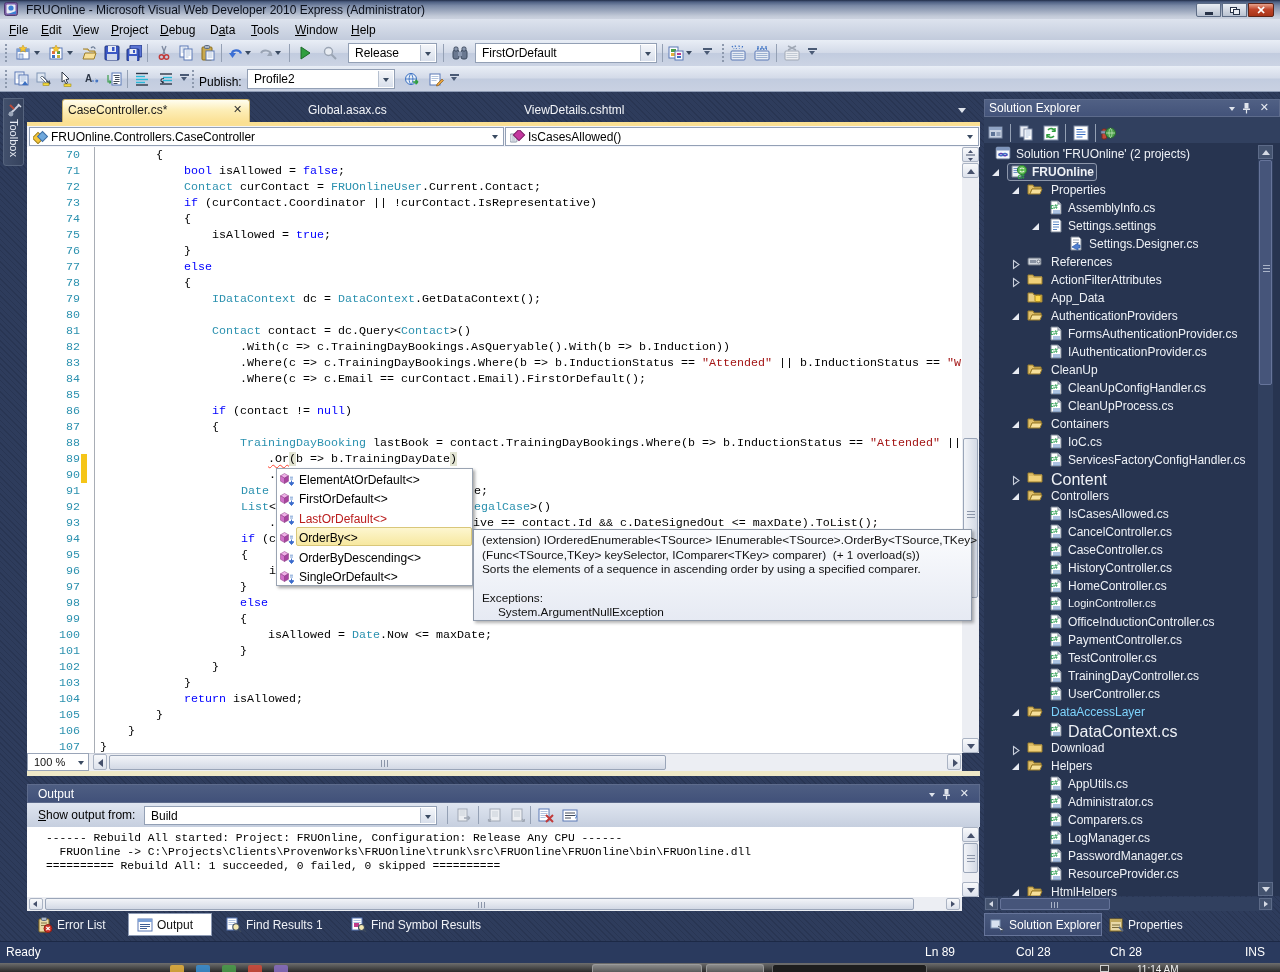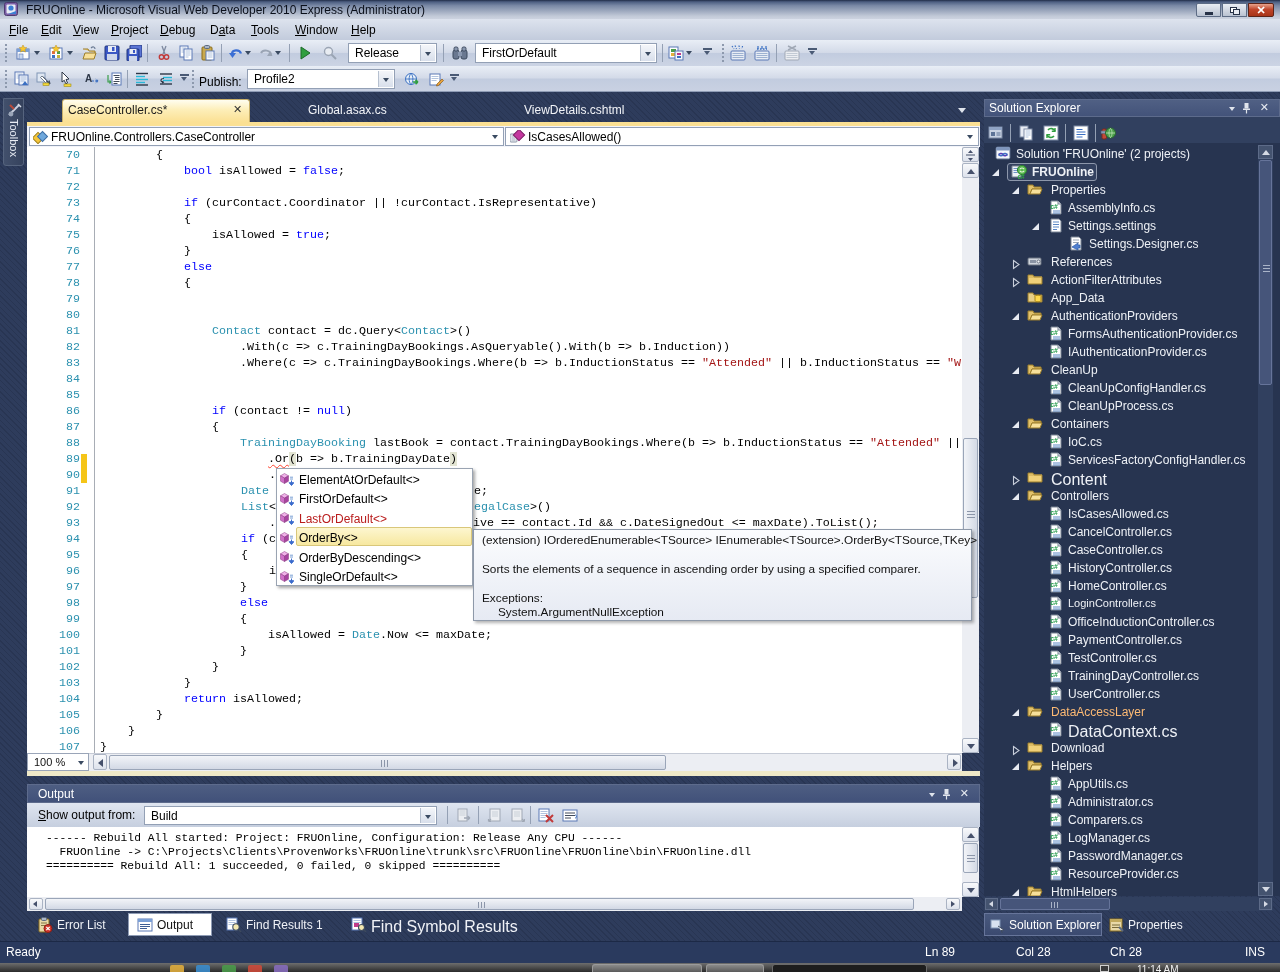--- a/index.html
+++ b/index.html
@@ -318,29 +318,32 @@
 <div class="gn" style="top:480px">100</div>
 <div class="gn" style="top:496px">101</div>
 <div class="gn" style="top:512px">102</div>
 <div class="gn" style="top:528px">103</div>
 <div class="gn" style="top:544px">104</div>
 <div class="gn" style="top:560px">105</div>
 <div class="gn" style="top:576px">106</div>
 <div class="gn" style="top:592px">107</div>
 <div class="cl" style="top:0px"><span style="color:#000000;">        {</span></div>
 <div class="cl" style="top:16px"><span style="color:#000000;">            </span><span style="color:#0000ff;">bool</span><span style="color:#000000;"> isAllowed = </span><span style="color:#0000ff;">false</span><span style="color:#000000;">;</span></div>
+<div class="cl" style="top:32px"><span style="color:#000000;">            </span><span style="color:#2b91af;">Contact</span><span style="color:#000000;"> curContact = </span><span style="color:#2b91af;">FRUOnlineUser</span><span style="color:#000000;">.Current.Contact;</span></div>
 <div class="cl" style="top:48px"><span style="color:#000000;">            </span><span style="color:#0000ff;">if</span><span style="color:#000000;"> (curContact.Coordinator || !curContact.IsRepresentative)</span></div>
 <div class="cl" style="top:64px"><span style="color:#000000;">            {</span></div>
 <div class="cl" style="top:80px"><span style="color:#000000;">                isAllowed = </span><span style="color:#0000ff;">true</span><span style="color:#000000;">;</span></div>
 <div class="cl" style="top:96px"><span style="color:#000000;">            }</span></div>
 <div class="cl" style="top:112px"><span style="color:#000000;">            </span><span style="color:#0000ff;">else</span></div>
 <div class="cl" style="top:128px"><span style="color:#000000;">            {</span></div>
+<div class="cl" style="top:144px"><span style="color:#000000;">                </span><span style="color:#2b91af;">IDataContext</span><span style="color:#000000;"> dc = </span><span style="color:#2b91af;">DataContext</span><span style="color:#000000;">.GetDataContext();</span></div>
 <div class="cl" style="top:176px"><span style="color:#000000;">                </span><span style="color:#2b91af;">Contact</span><span style="color:#000000;"> contact = dc.Query&lt;</span><span style="color:#2b91af;">Contact</span><span style="color:#000000;">&gt;()</span></div>
 <div class="cl" style="top:192px"><span style="color:#000000;">                    .With(c =&gt; c.TrainingDayBookings.AsQueryable().With(b =&gt; b.Induction))</span></div>
 <div class="cl" style="top:208px"><span style="color:#000000;">                    .Where(c =&gt; c.TrainingDayBookings.Where(b =&gt; b.InductionStatus == </span><span style="color:#a31515;">"Attended"</span><span style="color:#000000;"> || b.InductionStatus == </span><span style="color:#a31515;">"Where</span></div>
+<div class="cl" style="top:224px"><span style="color:#000000;">                    .Where(c =&gt; c.Email == curContact.Email).FirstOrDefault();</span></div>
 <div class="cl" style="top:256px"><span style="color:#000000;">                </span><span style="color:#0000ff;">if</span><span style="color:#000000;"> (contact != </span><span style="color:#0000ff;">null</span><span style="color:#000000;">)</span></div>
 <div class="cl" style="top:272px"><span style="color:#000000;">                {</span></div>
 <div class="cl" style="top:288px"><span style="color:#000000;">                    </span><span style="color:#2b91af;">TrainingDayBooking</span><span style="color:#000000;"> lastBook = contact.TrainingDayBookings.Where(b =&gt; b.InductionStatus == </span><span style="color:#a31515;">"Attended"</span><span style="color:#000000;"> || b.In</span></div>
 <div class="cl" style="top:432px"><span style="color:#000000;">                    }</span></div>
 <div class="cl" style="top:448px"><span style="color:#000000;">                    </span><span style="color:#0000ff;">else</span></div>
 <div class="cl" style="top:464px"><span style="color:#000000;">                    {</span></div>
 <div class="cl" style="top:480px"><span style="color:#000000;">                        isAllowed = </span><span style="color:#2b91af;">Date</span><span style="color:#000000;">.Now &lt;= maxDate;</span></div>
 <div class="cl" style="top:496px"><span style="color:#000000;">                    }</span></div>
 <div class="cl" style="top:512px"><span style="color:#000000;">                }</span></div>
 <div class="cl" style="top:528px"><span style="color:#000000;">            }</span></div>
@@ -438,20 +441,21 @@
         <path d="M0.5 2.8 L4.5 5.1 L4.5 10.5 L0.5 8.2 Z" fill="#d070c8" stroke="#8a3a80" stroke-width=".5"></path>
         <path d="M8.5 2.8 L4.5 5.1 L4.5 10.5 L8.5 8.2 Z" fill="#a844a0" stroke="#8a3a80" stroke-width=".5"></path>
         <path d="M10 4.2h3M10 6h3" stroke="#7aa0d4" stroke-width="1"></path>
         <path d="M11.5 7.5 v3 M11.5 12.5 l-2.3-2.8 h4.6 Z" fill="#3a6bcc" stroke="#3a6bcc" stroke-width="1"></path>
       </svg></div>
 <div style="position:absolute;left:22px;top:101.0px;font-size:12px;color:#000;white-space:nowrap">SingleOrDefault&lt;&gt;</div>
 </div>
 
 <div class="abs" style="left:473px;top:529px;width:499px;height:92px;background:linear-gradient(#fbfcfe,#e6eaf3);border:1px solid #8e99a9;box-shadow:2px 2px 3px rgba(0,0,0,.3);font-size:11.8px;color:#111">
 <div style="position:absolute;left:8px;top:3px;white-space:nowrap">(extension) IOrderedEnumerable&lt;TSource&gt; IEnumerable&lt;TSource&gt;.OrderBy&lt;TSource,TKey&gt;</div>
+<div style="position:absolute;left:8px;top:18px;white-space:nowrap">(Func&lt;TSource,TKey&gt; keySelector, IComparer&lt;TKey&gt; comparer)&nbsp; (+ 1 overload(s))</div>
 <div style="position:absolute;left:8px;top:32px;white-space:nowrap">Sorts the elements of a sequence in ascending order by using a specified comparer.</div>
 <div style="position:absolute;left:8px;top:61px;white-space:nowrap">Exceptions:</div>
 <div style="position:absolute;left:24px;top:75px;white-space:nowrap">System.ArgumentNullException</div>
 </div>
 
 <div class="abs" style="left:27px;top:784px;width:953px;height:19px;background:linear-gradient(#4e5e82,#41517a);border:1px solid #5d6b8c;color:#fff;font-size:12px">
     <div style="position:absolute;left:10px;top:2px">Output</div>
 <div style="position:absolute;right:44px;top:8px;border:3.5px solid transparent;border-top:4.5px solid #dfe4ec"></div>
 <div style="position:absolute;right:28px;top:3px"><svg width="9" height="12">
         <rect x="2.5" y="1" width="4" height="5.5" fill="#dfe4ec"></rect>
@@ -542,21 +546,21 @@
       <path d="M12.3 12.3 L15 15" stroke="#3d4a5e" stroke-width="1.6"></path>
     </svg></div>
 <div class="abs" style="left:246px;top:918px;font-size:12px;color:#f0f2f7">Find Results 1</div>
 <div style="position:absolute;left:351px;top:917px;width:16px;height:16px"><svg width="16" height="16" viewBox="0 0 16 16" style="">
       <rect x="1" y="1" width="10" height="12" fill="#fff" stroke="#5a79b5"></rect>
       <path d="M2.5 3.5h7M2.5 5.5h7" stroke="#9db4d6" stroke-width=".8"></path>
       <rect x="3" y="6" width="5" height="4" fill="#c23a8a"></rect>
       <circle cx="10.5" cy="10.5" r="3" fill="#f4e8b0" stroke="#3d4a5e" stroke-width="1.1"></circle>
       <path d="M12.6 12.6 L15 15" stroke="#3d4a5e" stroke-width="1.6"></path>
     </svg></div>
-<div class="abs" style="left:371px;top:918px;font-size:16px;color:#f0f2f7">Find Symbol Results</div>
+<div class="abs" style="left:371px;top:918px;font-size:12px;color:#f0f2f7">Find Symbol Results</div>
 
 <div class="abs" style="left:984px;top:99px;width:296px;height:18px;background:linear-gradient(#506084,#43537a);border:1px solid #5d6b8c;color:#fff;font-size:12px">
     <div style="position:absolute;left:4px;top:1px">Solution Explorer</div>
 <div style="position:absolute;right:44px;top:7px;border:3.5px solid transparent;border-top:4.5px solid #dfe4ec"></div>
 <div style="position:absolute;right:28px;top:2px"><svg width="9" height="12">
         <rect x="2.5" y="1" width="4" height="5.5" fill="#dfe4ec"></rect>
         <rect x="1" y="6.5" width="7" height="1.5" fill="#dfe4ec"></rect>
         <path d="M4.5 8 v3.5" stroke="#dfe4ec" stroke-width="1.2"></path>
       </svg></div>
 <div style="position:absolute;right:10px;top:1px;color:#e8ecf2;font-size:11px">✕</div>
@@ -808,21 +812,21 @@
         <path d="M10 1v3h3" fill="#dce3ec" stroke="#7a8494"></path>
         <text x="2.2" y="9" font-family="Liberation Sans" font-size="7" font-weight="bold" fill="#1f9947">c#</text>
         <path d="M5 11h7M5 13h7" stroke="#5b87c5" stroke-width="1"></path>
       </svg></div>
 <div style="position:absolute;left:1068px;top:687px;color:#eef1f6;font-size:12px;white-space:nowrap">UserController.cs</div>
 <div style="position:absolute;left:1012px;top:709px;width:0;height:0;border-left:7px solid transparent;border-bottom:7px solid #e8ebf2"></div>
 <div style="position:absolute;left:1027px;top:704px;width:17px;height:16px"><svg width="16" height="14" viewBox="0 0 16 14">
         <path d="M1 3h5l1 2h7v2H5L3 12H1z" fill="#e3c26b" stroke="#9b7d2a" stroke-width="1"></path>
         <path d="M5 7h10l-2 5H3z" fill="#f7e09a" stroke="#9b7d2a" stroke-width="1"></path>
       </svg></div>
-<div style="position:absolute;left:1051px;top:705px;color:#fdba74;font-size:12px;white-space:nowrap">DataAccessLayer</div>
+<div style="position:absolute;left:1051px;top:705px;color:#7dd3fc;font-size:12px;white-space:nowrap">DataAccessLayer</div>
 <div style="position:absolute;left:1048px;top:722px;width:17px;height:16px"><svg width="16" height="15" viewBox="0 0 16 15">
         <path d="M3 1h7l3 3v10H3z" fill="#fff" stroke="#7a8494"></path>
         <path d="M10 1v3h3" fill="#dce3ec" stroke="#7a8494"></path>
         <text x="2.2" y="9" font-family="Liberation Sans" font-size="7" font-weight="bold" fill="#1f9947">c#</text>
         <path d="M5 11h7M5 13h7" stroke="#5b87c5" stroke-width="1"></path>
       </svg></div>
 <div style="position:absolute;left:1068px;top:723px;color:#eef1f6;font-size:16px;white-space:nowrap">DataContext.cs</div>
 <div style="position:absolute;left:1012px;top:742px;width:9px;height:11px"><svg width="9" height="11">
         <path d="M1.5 1.5 L7 5.5 L1.5 9.5 Z" fill="none" stroke="#c9cfdb" stroke-width="1.1"></path>
       </svg></div>

